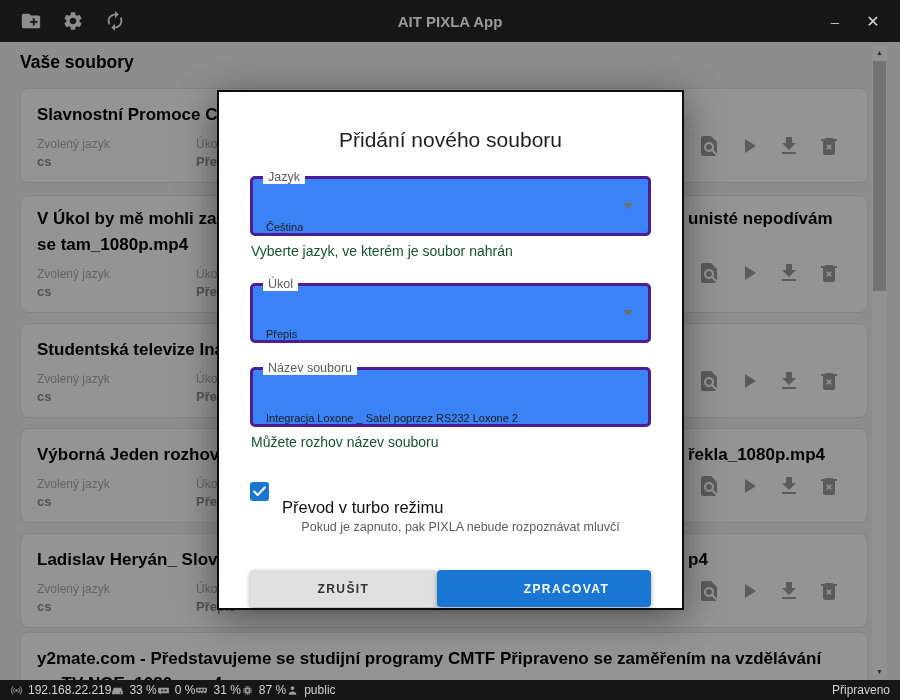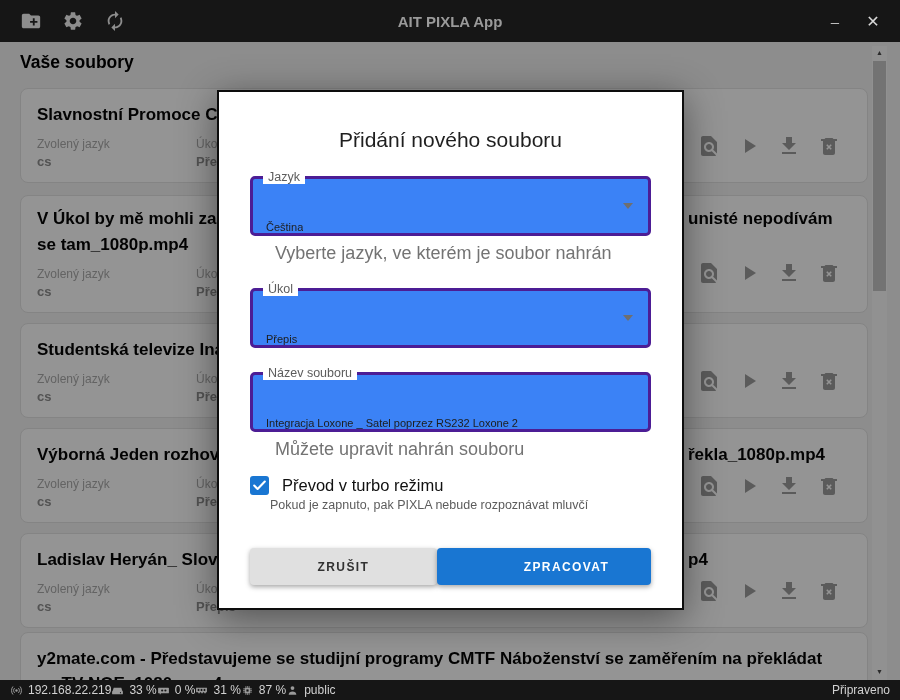--- a/index.html
+++ b/index.html
@@ -50,26 +50,26 @@
     border:2px solid #0d0d0d;box-sizing:border-box;z-index:10;padding:0 31px;
     box-shadow:0 8px 36px rgba(0,0,0,0.45);}
   .modal-title{margin:36px 0 0;text-align:center;font-size:21px;font-weight:400;color:#1f1f1f;}
   .field{position:relative;height:54px;border:3px solid #4c1d95;border-radius:5px;
     margin-top:24px;display:flex;align-items:flex-end;cursor:pointer;background:#3b82f6;}
   .field-label{position:absolute;top:-9px;left:10px;background:#fff;padding:0 5px;
     font-size:12.5px;color:#5c5c5c;}
   .field-value{padding-left:13px;font-size:11px;color:#1d1d1d;white-space:nowrap;overflow:hidden;margin-top:16px;}
   .caret{position:absolute;right:15px;top:24px;width:0;height:0;
     border-left:5.5px solid transparent;border-right:5.5px solid transparent;border-top:6px solid #6f6f6f;}
-  .helper{margin:7px 0 0 25px;font-size:18px;color:#737373;}
+  .helper{margin:7px 0 0 1px;font-size:14px;color:#14532d;}
   .cb-row{display:flex;align-items:center;margin-top:16px;}
   .checkbox{width:19px;height:19px;background:#1976d2;border-radius:3px;flex:none;cursor:pointer;}
   .checkbox svg{width:19px;height:19px;display:block;}
-  .cb-label{margin-left:13px;font-size:16.5px;color:#111;}
-  .cb-helper{margin:3px 0 0 20px;font-size:12.5px;color:#5c5c5c;}
+  .cb-label{margin-left:13px;font-size:16.5px;color:#111;margin-top:32px;}
+  .cb-helper{margin:3px 0 0 20px;font-size:12.5px;color:#5c5c5c;text-align:center;}
   .btn-row{display:flex;justify-content:space-between;margin-top:36px;}
   .btn{height:37px;border:none;border-radius:4px;font-size:12px;font-weight:700;
     letter-spacing:1.4px;font-family:inherit;display:flex;align-items:center;justify-content:center;
     box-shadow:0 2px 5px rgba(0,0,0,0.35);cursor:pointer;}
   .btn-cancel{width:200px;background:#e0e0e0;color:#323232;}
   .btn-submit{width:181px;background:#1976d2;color:#ffffff;padding-left:45px;}
   
   .statusbar{position:absolute;left:0;right:0;bottom:0;height:20px;background:#161616;
     display:flex;align-items:center;padding:0 10px;z-index:30;
     font-size:12px;color:#d2d2d2;box-sizing:border-box;}
@@ -263,21 +263,21 @@
             </svg></span></div>
       <div class="icon-btn"><span><svg viewBox="0 0 24 24" fill="currentColor">
               <path d="M6 7h12v12c0 1.1-.9 2-2 2H8c-1.1 0-2-.9-2-2V7z"></path>
               <path d="M15.5 4l1 1H20v2H4V5h3.5l1-1h7z"></path>
               <path d="M9.8 10.8l4.4 4.4M14.2 10.8l-4.4 4.4" stroke="#ffffff" stroke-width="1.6" fill="none"></path>
             </svg></span></div>
     </div>
   </div>
 
   <div class="card c6">
-    <div class="card-title">y2mate.com - Představujeme se studijní programy CMTF Náboženství se zaměřením na překládat</div>
+    <div class="card-title">y2mate.com - Představujeme se studijní programy CMTF Připraveno se zaměřením na vzdělávání</div>
     <div class="card-title">na TV NOE_1080p.mp4</div>
   </div>
 
   <div class="scrollbar">
     <div class="sb-arrow sb-up">▲</div>
     <div class="sb-thumb"></div>
     <div class="sb-arrow sb-down">▼</div>
   </div>
 
   <div class="overlay"></div>
@@ -296,21 +296,21 @@
   <div class="field">
     <span class="field-label">Úkol</span>
     <span class="field-value">Přepis</span>
     <span class="caret"></span>
   </div>
 
   <div class="field">
     <span class="field-label">Název souboru</span>
     <span class="field-value">Integracja Loxone _ Satel poprzez RS232 Loxone 2</span>
   </div>
-  <div class="helper">Můžete upravit nahrán souboru</div>
+  <div class="helper">Můžete rozhov název souboru</div>
 
   <div class="cb-row">
     <div class="checkbox">
       <span>
         <svg viewBox="0 0 19 19" fill="none">
             <path d="M4.2 9.6l3.4 3.4 7.2-7.4" stroke="#ffffff" stroke-width="2.1" stroke-linecap="round" stroke-linejoin="round"></path>
           </svg>
       </span>
     </div>
     <div class="cb-label">Převod v turbo režimu</div>

